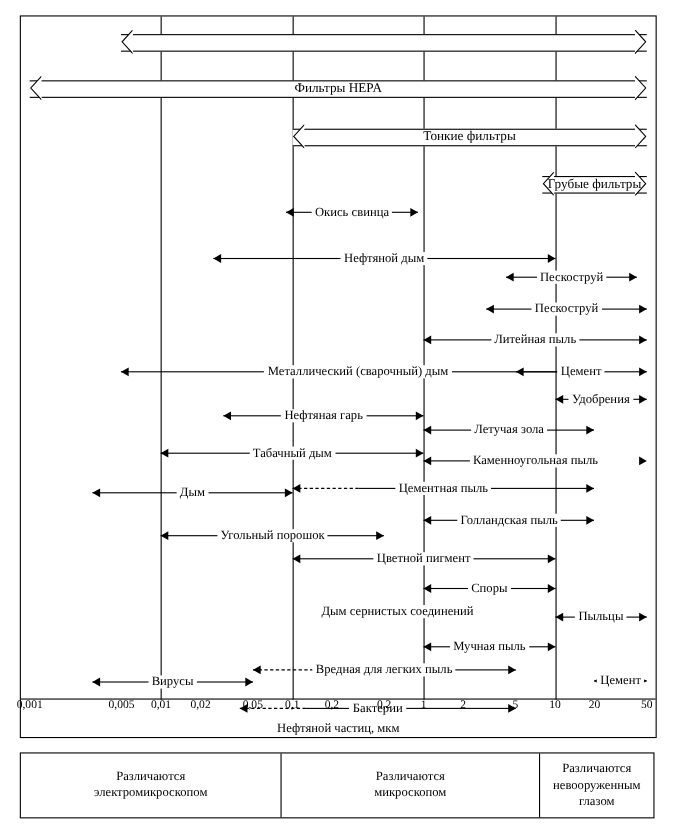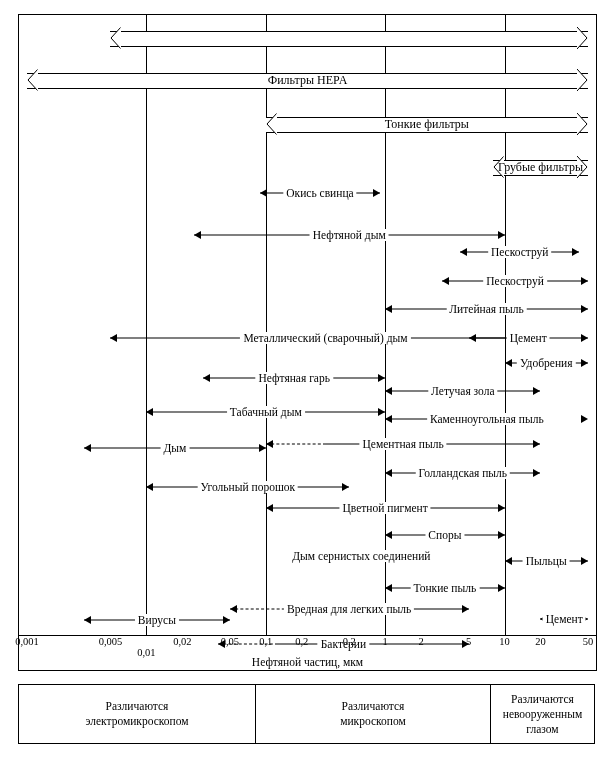--- a/index.html
+++ b/index.html
@@ -237,21 +237,21 @@
         <div class="row" style="left: 485.551px; width: 83.4485px; top: 537px;">
           <div class="bar" style="left: 0px; width: 83.4485px;"></div>
           <div class="ah l" style="left: 0px;"></div>
           <div class="ah r" style="right: 0px;"></div>
           <div class="lbl" style="left: 50%; transform: translate(-50%, -50%);">Пыльцы</div>
         </div>
         <div class="row" style="left: 366.164px; width: 119.388px; top: 564px;">
           <div class="bar" style="left: 0px; width: 119.388px;"></div>
           <div class="ah l" style="left: 0px;"></div>
           <div class="ah r" style="right: 0px;"></div>
-          <div class="lbl" style="left: 50%; transform: translate(-50%, -50%);">Тонкие пыль</div>
+          <div class="lbl" style="left: 50%; transform: translate(-50%, -50%);">Мучная пыль</div>
         </div>
         <div class="row" style="left: 64.9625px; width: 145.874px; top: 596px;">
           <div class="bar" style="left: 0px; width: 145.874px;"></div>
           <div class="ah l" style="left: 0px;"></div>
           <div class="ah r" style="right: 0px;"></div>
           <div class="lbl" style="left: 50%; transform: translate(-50%, -50%);">Вирусы</div>
         </div>
         <div class="row" style="left: 210.836px; width: 238.776px; top: 585px;">
           <div class="bar dashed" style="left: 0px; width: 60px;"></div>
           <div class="bar" style="left: 60px; width: 178.776px;"></div>
@@ -271,21 +271,21 @@
           <div class="ah l" style="left: 0px;"></div>
           <div class="ah r" style="right: 0px;"></div>
           <div class="lbl" style="left: 50%; transform: translate(-50%, -50%);">Бактерии</div>
         </div>
       </div>
 
     <div id="axis">
       <div id="ticks">
           <div class="tick" style="left: 8px;">0,001</div>
           <div class="tick" style="left: 91.4485px;">0,005</div>
-          <div class="tick" style="left: 127.388px; margin-top: 11px;">0,01</div>
+          <div class="tick" style="left: 127.388px;">0,01</div>
           <div class="tick" style="left: 163.327px;">0,02</div>
           <div class="tick" style="left: 210.836px;">0,05</div>
           <div class="tick" style="left: 246.776px;">0,1</div>
           <div class="tick" style="left: 282.715px;">0,2</div>
           <div class="tick" style="left: 330.224px;">0,2</div>
           <div class="tick" style="left: 366.164px;">1</div>
           <div class="tick" style="left: 402.103px;">2</div>
           <div class="tick" style="left: 449.612px;">5</div>
           <div class="tick" style="left: 485.551px;">10</div>
           <div class="tick" style="left: 521.491px;">20</div>

